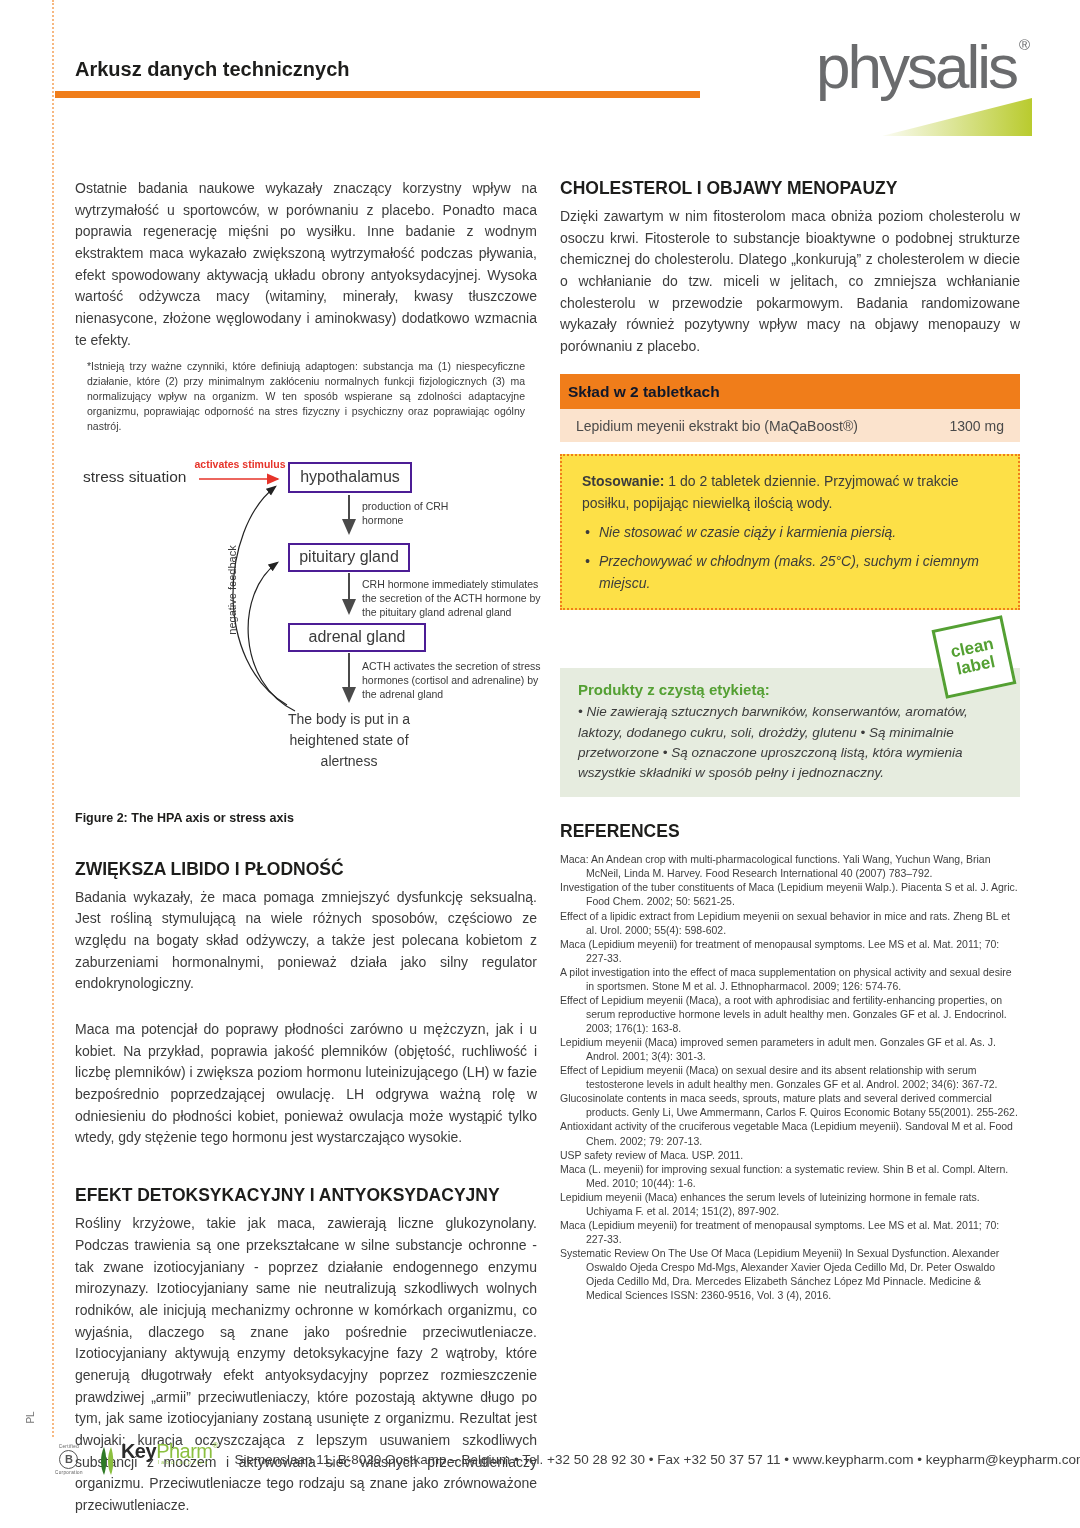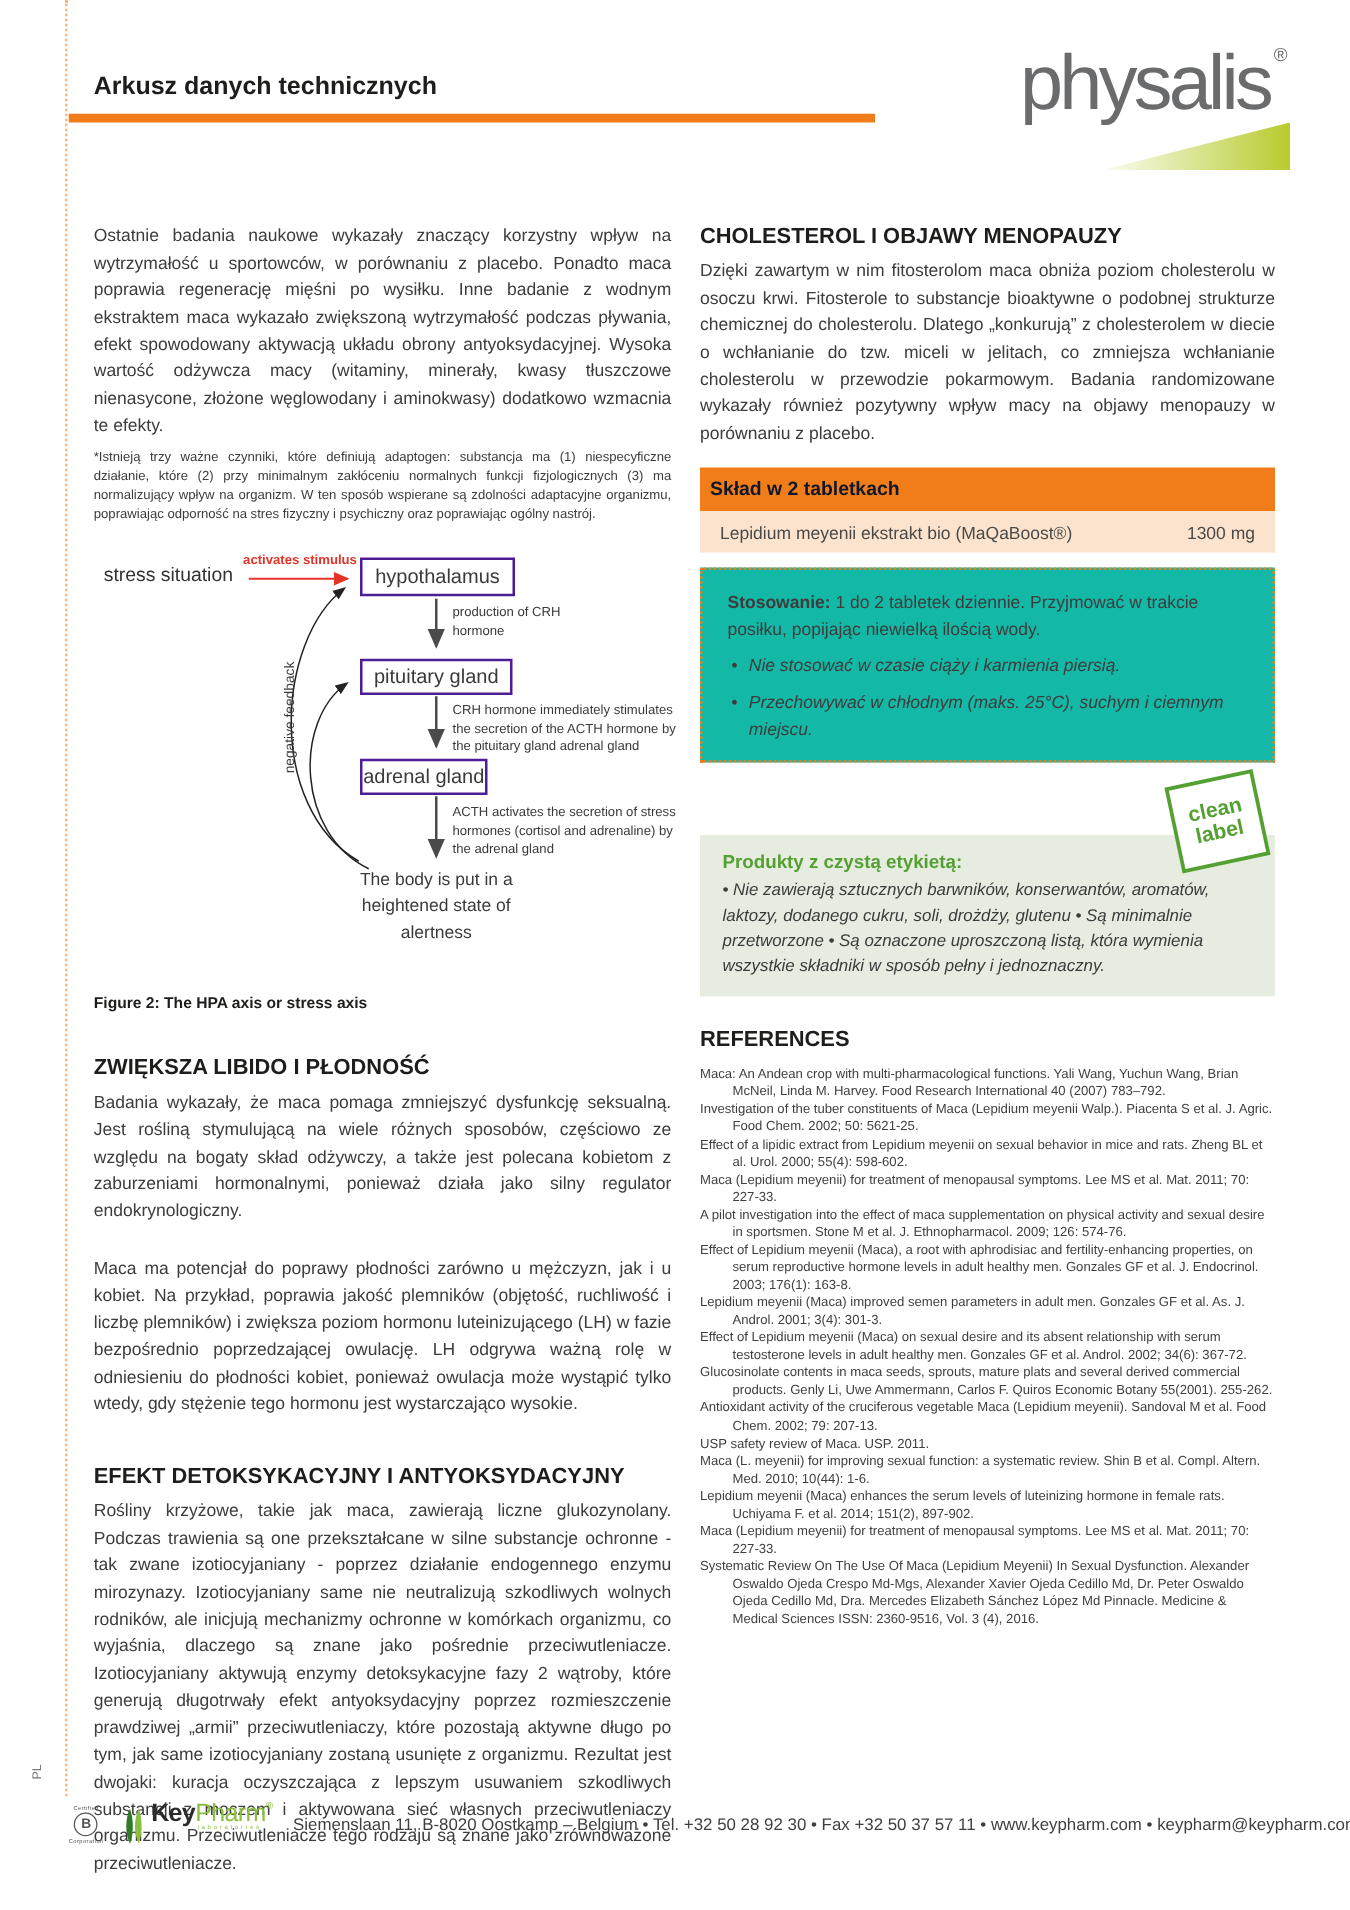--- a/index.html
+++ b/index.html
@@ -21,21 +21,21 @@
   .brand-reg { font-size:15px; color:#6a6b6d; vertical-align:38px; letter-spacing:0; margin-left:3px; }
   .brand-tri { position:absolute; z-index:1; left:66px; top:62px; width:150px; height:38px;
                background:linear-gradient(to right, rgba(185,203,46,0.05), #b9cb2e);
                clip-path:polygon(0 100%, 100% 0, 100% 100%); }
 
   
   .col-left  { position:absolute; left:75px;  top:178px; width:462px; }
   .col-right { position:absolute; left:560px; top:178px; width:460px; }
 
   .body-text { font-size:14px; line-height:1.55; text-align:justify; color:#3c3c3c; margin:0; }
-  .footnote { font-size:10.5px; line-height:1.45; text-align:justify; color:#3c3c3c; margin:7px 0 0; }
+  .footnote { font-size:10.5px; line-height:1.45; text-align:justify; color:#3c3c3c; margin:7px 12px 0; }
   .sec-heading { font-size:17.5px; font-weight:bold; color:#1d1d1b; margin:0 0 7px; }
 
   
   .figure { position:relative; width:462px; height:344px; margin-top:22px; }
   .fig-svg { position:absolute; left:0; top:0; }
   .fig-box { position:absolute; border:2px solid #4c1d95; background:#fff; color:#3a3a3a;
              display:flex; align-items:center; justify-content:center; font-size:16px; }
   .fig-stress { position:absolute; left:8px; top:11px; font-size:15.5px; color:#333; }
   .fig-red-label { position:absolute; left:118px; top:1px; width:94px; text-align:center;
                    font-size:10.5px; font-weight:bold; color:#e63329; }
@@ -49,21 +49,21 @@
   .s-head1 { margin-top:34px; }
   .p-gap { margin-top:24px; }
   .s-head2 { margin-top:36px; }
 
   
   .comp { margin-top:16px; }
   .comp-head { background:#f07d1a; color:#0f172a; font-size:15.5px; font-weight:bold;
                padding:9px 8px 8px; }
   .comp-row { background:#fbe3cd; display:flex; justify-content:space-between;
               padding:9px 16px 8px; font-size:14px; color:#4a4a4a; }
-  .usage { margin-top:12px; border:2px dotted #f07d1a; background:#14b8a6;
+  .usage { margin-top:12px; border:2px dotted #f07d1a; background:#fde047;
            padding:15px 20px 14px; font-size:14px; line-height:1.55; color:#3c3c3c; }
   .usage-label { font-weight:bold; }
   .usage-bullets { margin:8px 0 0; padding:0; list-style:none;font-style:italic; }
   .usage-bullets li { position:relative; padding-left:17px; margin-top:7px; }
   .usage-bullets li::before { content:"•"; position:absolute; left:3px; color:#3c3c3c; }
 
   .clean-wrap { position:relative; margin-top:58px; }
   .stamp { position:absolute; right:10px; top:-46px; width:72px; height:70px; background:#fff;
            border:3px solid #54a033; transform:rotate(-12deg); display:flex; flex-direction:column;
            align-items:center; justify-content:center; z-index:2; }
@@ -134,21 +134,21 @@
         <line x1="274" y1="196" x2="274" y2="244" stroke="#4a4a4a" stroke-width="2" marker-end="url(#ah-gray)"></line>
         <path d="M212,248 C138,205 146,72 200,30" fill="none" stroke="#222" stroke-width="1.2" marker-end="url(#ah-blk)"></path>
         <path d="M220,254 C162,226 160,136 202,106" fill="none" stroke="#222" stroke-width="1.2" marker-end="url(#ah-blk)"></path>
       </svg>
       <div class="fig-stress">stress situation</div>
       <div class="fig-red-label">activates stimulus</div>
       <div class="fig-box" style="left:213px; top:5px; width:124px; height:31px;">hypothalamus</div>
       <div class="fig-side" style="left:287px; top:42px; width:115px;">production of CRH hormone</div>
       <div class="fig-box" style="left:213px; top:86px; width:122px; height:29px;">pituitary gland</div>
       <div class="fig-side" style="left:287px; top:120px; width:180px;">CRH hormone immediately stimulates the secretion of the ACTH hormone by the pituitary gland adrenal gland</div>
-      <div class="fig-box" style="left:213px; top:166px; width:102px; height:29px;">adrenal gland</div>
+      <div class="fig-box" style="left:213px; top:166px; width:138px; height:29px;">adrenal gland</div>
       <div class="fig-side" style="left:287px; top:202px; width:185px;">ACTH activates the secretion of stress hormones (cortisol and adrenaline) by the adrenal gland</div>
       <div class="fig-body">The body is put in a heightened state of alertness</div>
       <div class="fig-feedback">negative feedback</div>
     </div>
     <p class="fig-caption">Figure 2: The HPA axis or stress axis</p>
 
     <h2 class="sec-heading s-head1">ZWIĘKSZA LIBIDO I PŁODNOŚĆ</h2>
     <p class="body-text">Badania wykazały, że maca pomaga zmniejszyć dysfunkcję seksualną. Jest rośliną stymulującą na wiele różnych sposobów, częściowo ze względu na bogaty skład odżywczy, a także jest polecana kobietom z zaburzeniami hormonalnymi, ponieważ działa jako silny regulator endokrynologiczny.</p>
     <p class="body-text p-gap">Maca ma potencjał do poprawy płodności zarówno u mężczyzn, jak i u kobiet. Na przykład, poprawia jakość plemników (objętość, ruchliwość i liczbę plemników) i zwiększa poziom hormonu luteinizującego (LH) w fazie bezpośrednio poprzedzającej owulację. LH odgrywa ważną rolę w odniesieniu do płodności kobiet, ponieważ owulacja może wystąpić tylko wtedy, gdy stężenie tego hormonu jest wystarczająco wysokie.</p>
 

